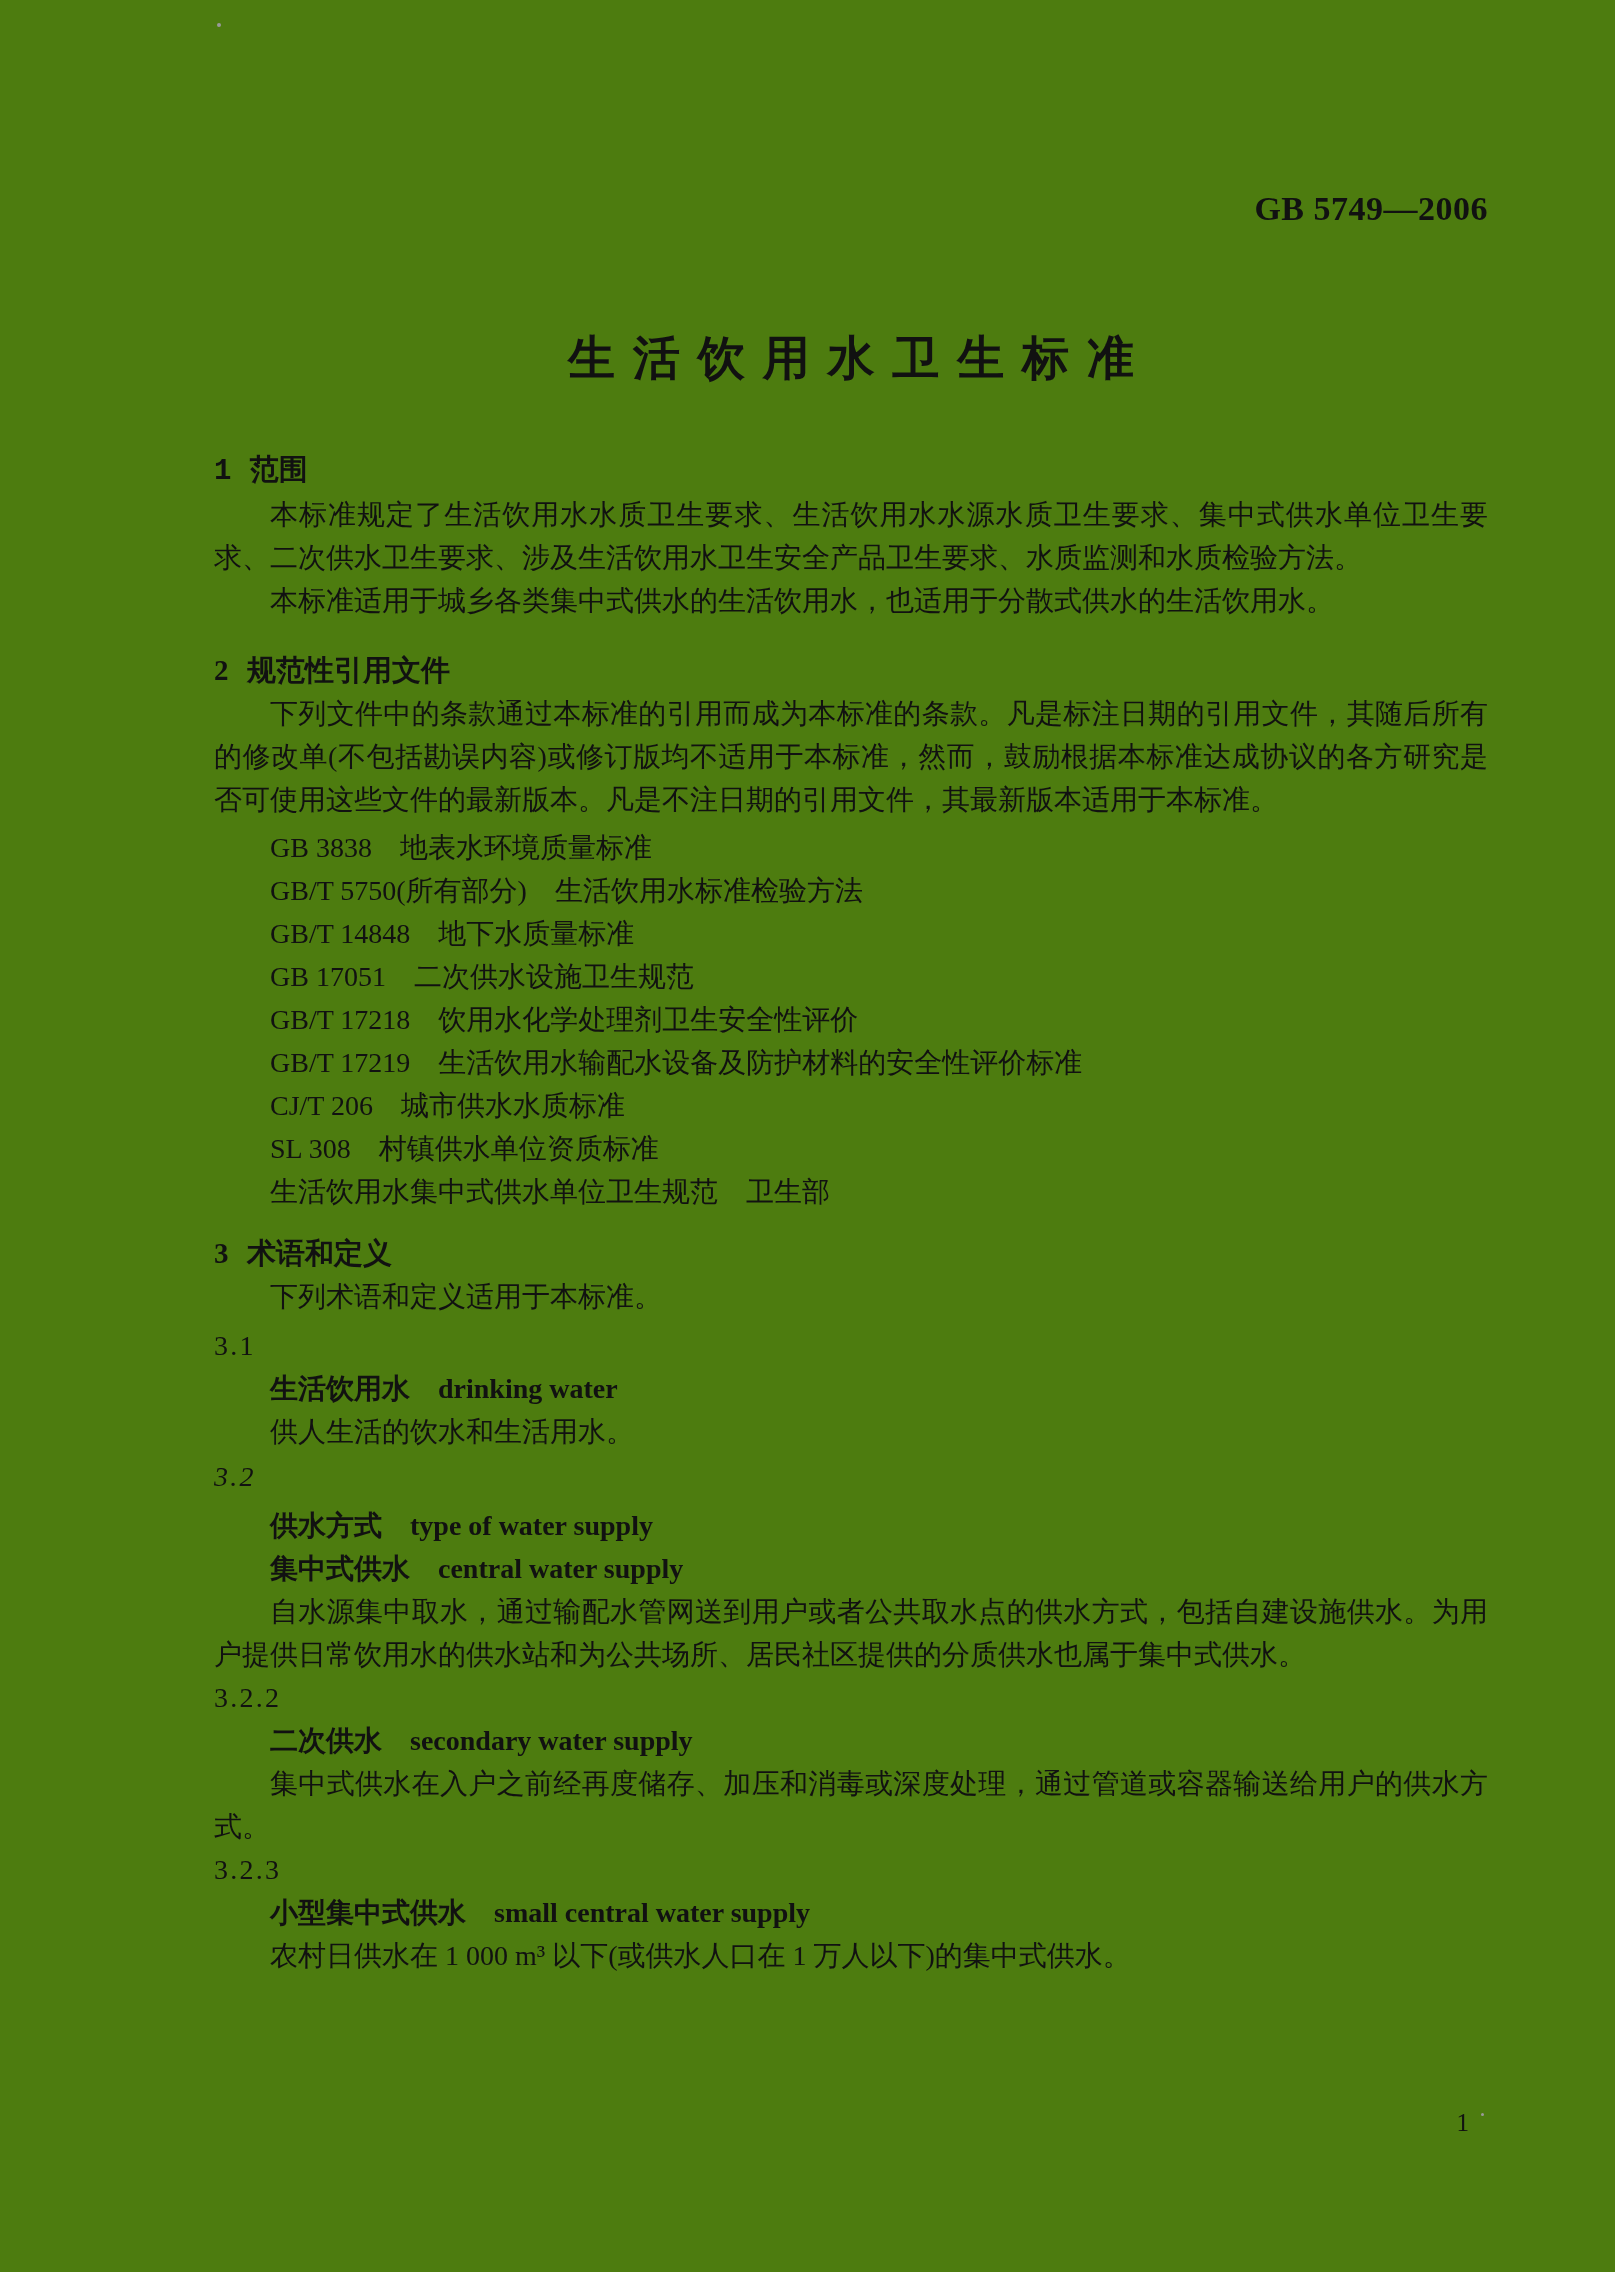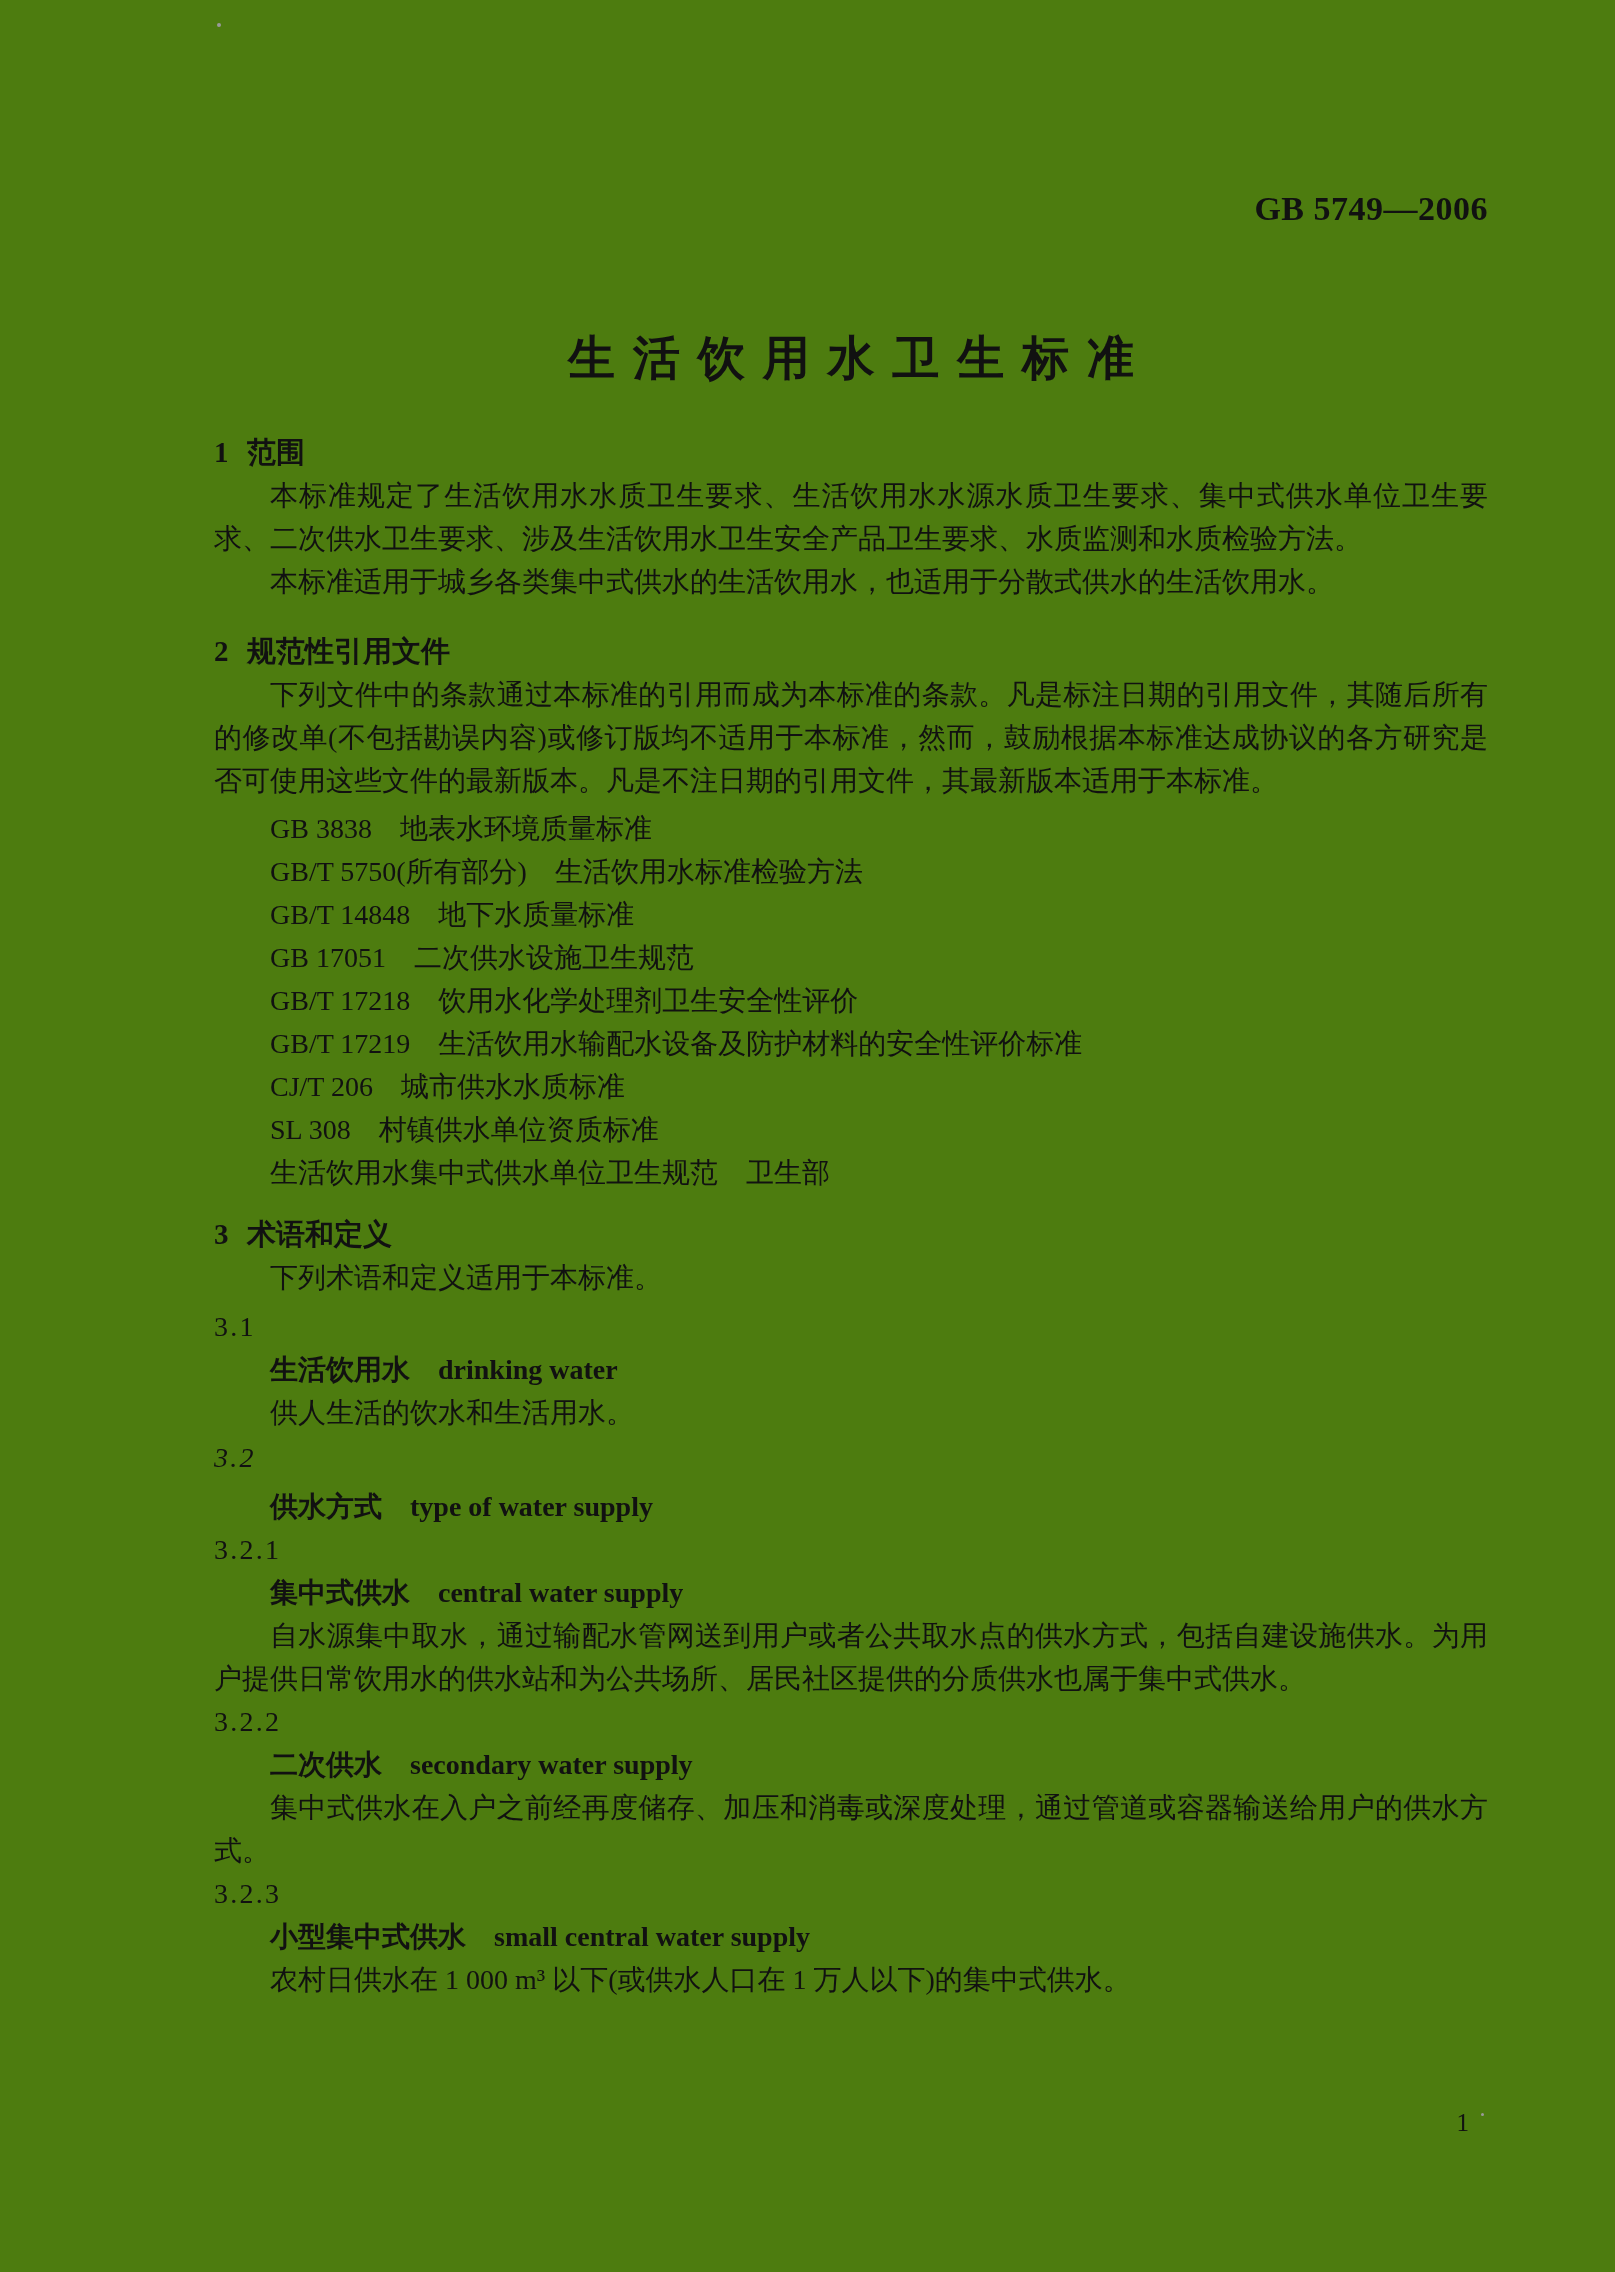--- a/index.html
+++ b/index.html
@@ -34,21 +34,21 @@
     line-height: 61px;
     letter-spacing: 0.38em;
     text-indent: 0.38em; 
   }
   .sec-heading {
     font-size: 29px;
     font-weight: 700;
     line-height: 43px;
   }
   .sec-num { display: inline-block; margin-right: 18.4px; }
-  .h-sec1 { margin-top: 42px; }
+  .h-sec1 { margin-top: 61px; font-family: Liberation Mono, monospace; }
   .h-sec2 { margin-top: 27px; }
   .h-sec3 { margin-top: 19px; }
   p.body {
     margin: 0;
     font-size: 28px;
     line-height: 43px;
     text-align: justify;
   }
   p.indent { text-indent: 2em; }
   .m-p1 { margin-top: 24.4px; }
@@ -130,21 +130,20 @@
     </div>
     <p class="body indent m-intro3">下列术语和定义适用于本标准。</p>
 
     <div class="clause m-c31">3.1</div>
     <div class="term m-term1">生活饮用水　drinking water</div>
     <p class="body indent">供人生活的饮水和生活用水。</p>
 
     <div class="clause m-c32">3.2</div>
     <div class="term m-term2">供水方式　type of water supply</div>
 
-    <div class="clause">3.2.1</div>
     <div class="term">集中式供水　central water supply</div>
     <p class="body indent">自水源集中取水，通过输配水管网送到用户或者公共取水点的供水方式，包括自建设施供水。为用户提供日常饮用水的供水站和为公共场所、居民社区提供的分质供水也属于集中式供水。</p>
 
     <div class="clause">3.2.2</div>
     <div class="term">二次供水　secondary water supply</div>
     <p class="body indent">集中式供水在入户之前经再度储存、加压和消毒或深度处理，通过管道或容器输送给用户的供水方式。</p>
 
     <div class="clause">3.2.3</div>
     <div class="term">小型集中式供水　small central water supply</div>
     <p class="body indent m-def5">农村日供水在 1 000 m³ 以下(或供水人口在 1 万人以下)的集中式供水。</p>

